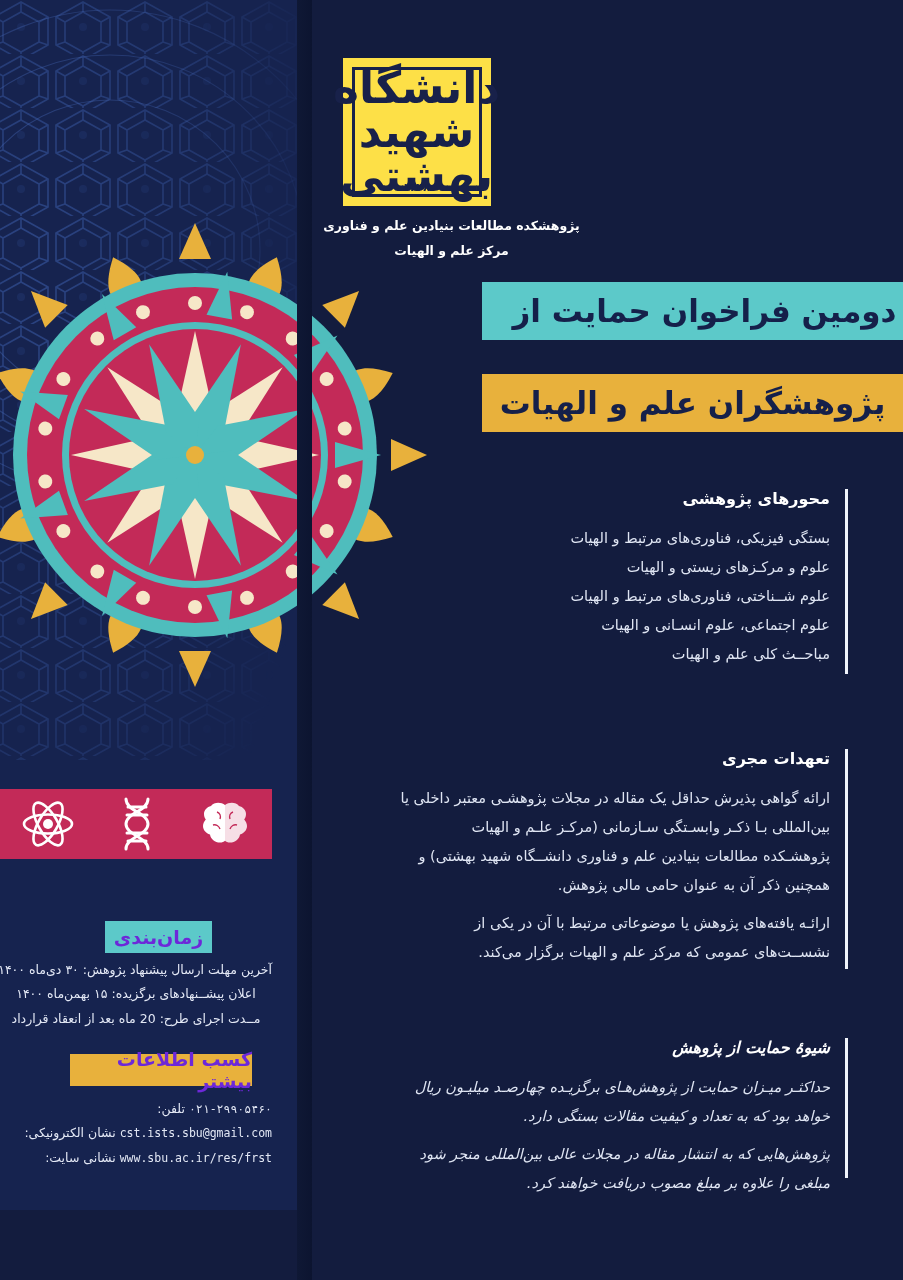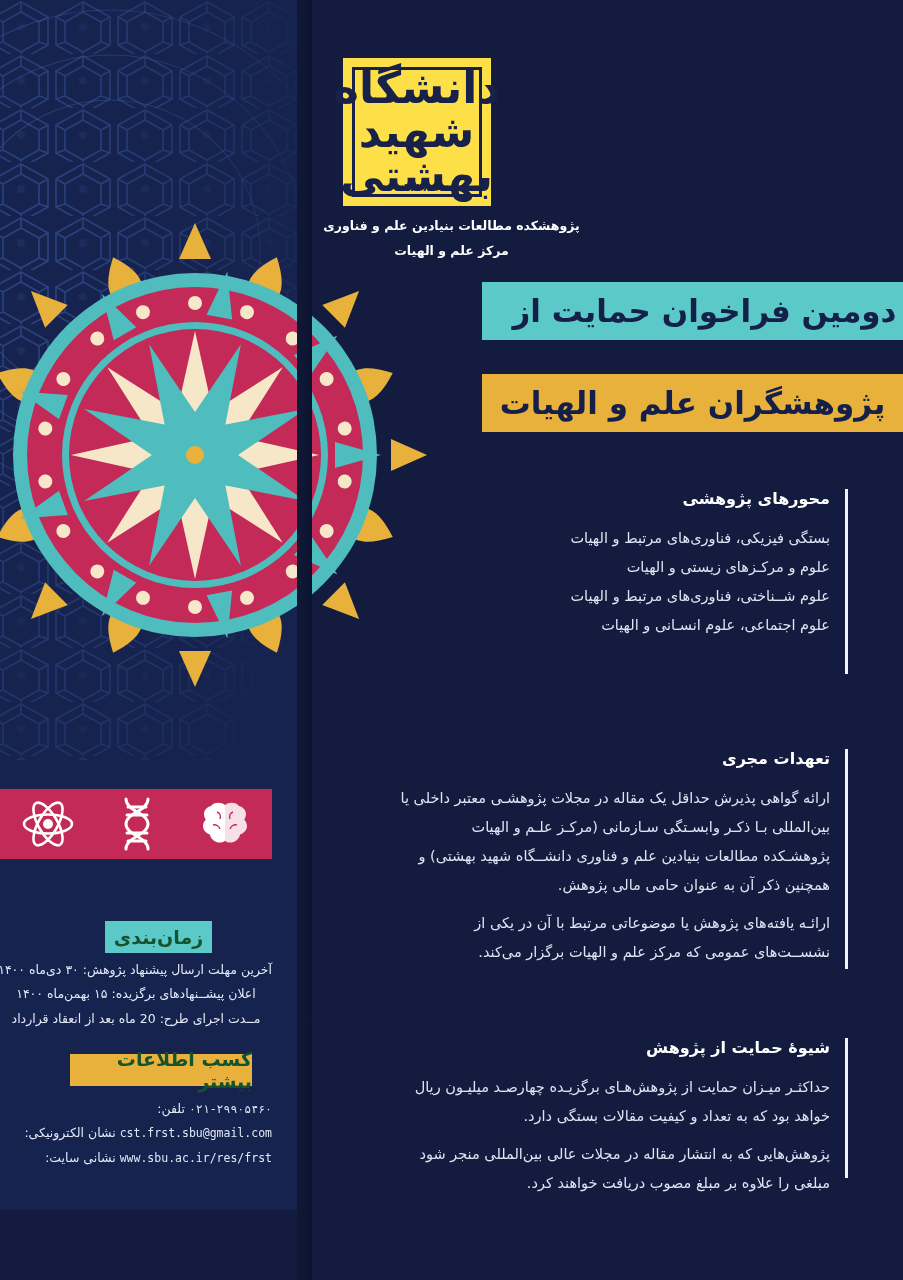--- a/index.html
+++ b/index.html
@@ -82,21 +82,21 @@
   }
 
   
   .icon-band{
     position:absolute;left:0;top:789px;width:272px;height:70px;background:#c32a58;
     display:flex;align-items:center;justify-content:space-around;
   }
   .icon-band svg{display:block;}
 
   .tag{
-    position:absolute;font-weight:bold;color:#14532d;font-size:19px;
+    position:absolute;font-weight:bold;color:#6d28d9;font-size:19px;
     display:flex;align-items:center;justify-content:center;height:32px;
   }
   .tag.time{left:105px;top:921px;width:107px;background:#5cc9c9;}
   .tag.info{left:70px;top:1054px;width:182px;background:#e8b13c;}
 
   .left-text{
     position:absolute;text-align:right;color:#e3e8f5;font-size:12.5px;line-height:1.95;
   }
   .left-text.sched{left:0;top:958px;width:272px;padding-left:0;padding-right:0;text-align:center;}
   .left-text.contact{left:0;top:1097px;width:272px;}
@@ -362,34 +362,35 @@
   <div class="title-bar two">پژوهشگران علم و الهیات</div>
 
   <div class="rule" style="left:845px;top:489px;height:185px;"></div>
   <div class="section" style="left:500px;top:489px;width:330px;">
     <div class="sec-head">محورهای پژوهشی</div>
     <div class="sec-body">
       <p>بستگی فیزیکی، فناوری‌های مرتبط و الهیات</p>
       <p>علوم و مرکـز‌های زیستی و الهیات</p>
       <p>علوم شــناختی، فناوری‌های مرتبط و الهیات</p>
       <p>علوم اجتماعی، علوم انسـانی و الهیات</p>
+      <p>مباحــث کلی علم و الهیات</p>
     </div>
   </div>
 
   <div class="rule" style="left:845px;top:749px;height:220px;"></div>
   <div class="section" style="left:400px;top:749px;width:430px;">
     <div class="sec-head">تعهدات مجری</div>
     <div class="sec-body">
       <p>ارائه گواهی پذیرش حداقل یک مقاله در مجلات پژوهشـی معتبر داخلی یا بین‌المللی بـا ذکـر وابسـتگی سـازمانی (مرکـز علـم و الهیات پژوهشـکده مطالعات بنیادین علم و فناوری دانشــگاه شهید بهشتی) و همچنین ذکر آن به عنوان حامی مالی پژوهش.</p>
       <p class="gap">ارائـه یافته‌های پژوهش یا موضوعاتی مرتبط با آن در یکی از نشســت‌های عمومی که مرکز علم و الهیات برگزار می‌کند.</p>
     </div>
   </div>
 
   <div class="rule" style="left:845px;top:1038px;height:140px;"></div>
-  <div class="section" style="left:400px;top:1038px;width:430px;">
+  <div class="section" style="left:400px;top:1038px;width:430px;font-style:italic;">
     <div class="sec-head">شیوهٔ حمایت از پژوهش</div>
     <div class="sec-body">
       <p>حداکثـر میـزان حمایت از پژوهش‌هـای برگزیـده چهارصـد میلیـون ریال خواهد بود که به تعداد و کیفیت مقالات بستگی دارد.</p>
       <p class="gap">پژوهش‌هایی که به انتشار مقاله در مجلات عالی بین‌المللی منجر شود مبلغی را علاوه بر مبلغ مصوب دریافت خواهند کرد.</p>
     </div>
   </div>
 
   <div class="icon-band">
     <svg width="52" height="46" viewBox="0 0 52 46">
       <g fill="#ffffff">
@@ -424,21 +425,21 @@
     <div class="row">مــدت اجرای طرح: 20 ماه بعد از انعقاد قرارداد</div>
   </div>
 
   <div class="tag info">کسب اطلاعات بیشتر</div>
   <div class="left-text contact">
     <div class="row">
       <span class="mono">۰۲۱-۲۹۹۰۵۴۶۰</span>
       <span>تلفن:</span>
     </div>
     <div class="row">
-      <span class="mono">cst.frst.sbu@gmail.com</span>
+      <span class="mono">cst.ists.sbu@gmail.com</span>
       <span>نشان الکترونیکی:</span>
     </div>
     <div class="row">
       <span class="mono">www.sbu.ac.ir/res/frst</span>
       <span>نشانی سایت:</span>
     </div>
   </div>
 
 </div>
 

